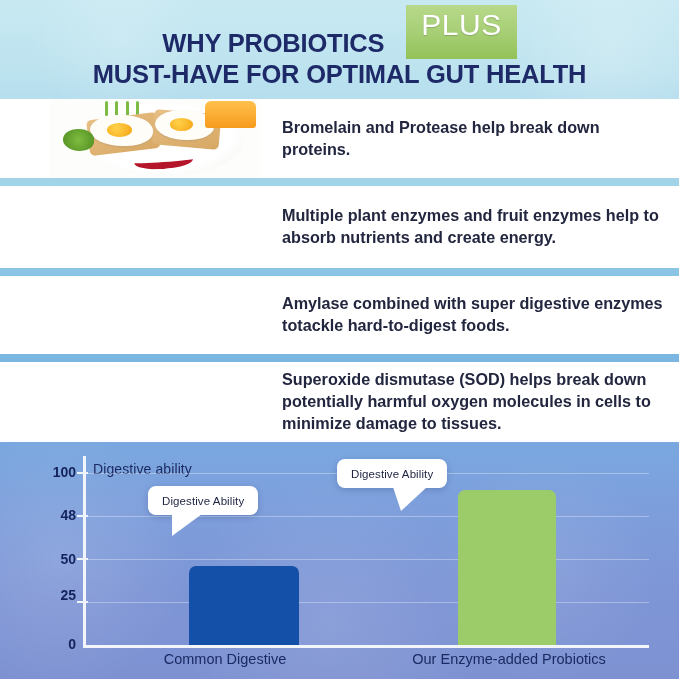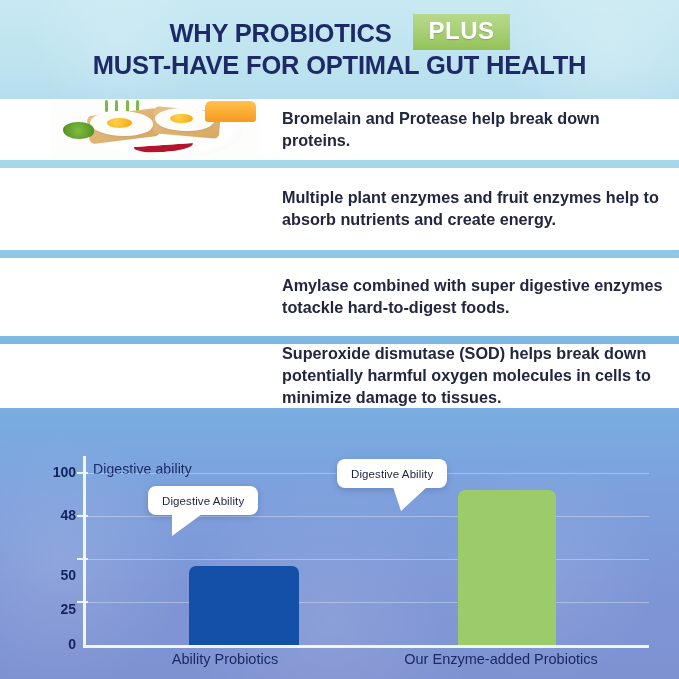--- a/index.html
+++ b/index.html
@@ -49,22 +49,22 @@
     color:#1e2a68;
     font-size:25.5px;
     font-weight:bold;
     letter-spacing:-.2px;
     line-height:1.22;
   }
   #plus-badge {
     display:inline-block;
     background:linear-gradient(180deg,#b7d98a 0%,#a9d078 45%,#93c258 100%);
     color:#ffffff;
-    font-size:24px; font-weight:bold;
-    padding:2px 15px 4px 15px;
+    font-size:30px; font-weight:normal;
+    padding:2px 15px 16px 15px;
     letter-spacing:.5px;
     text-shadow:0 1px 1px rgba(0,0,0,.18);
     line-height:1.22;
   }
 
   
   #rows { position:absolute; left:0; top:99px; width:679px; z-index:5; }
   .frow {
     position:relative;
     background:#ffffff;
@@ -270,21 +270,21 @@
     <span class="title-txt">WHY PROBIOTICS</span>
     <span id="plus-badge">PLUS</span>
   </div>
   <div class="title-line">
     <span class="title-txt">MUST-HAVE FOR OPTIMAL GUT HEALTH</span>
   </div>
 </div>
 
 <div id="rows">
 
-  <div class="frow" style="height:61px">
+  <div class="frow" style="height:79px">
     <div class="thumb">
       <div class="art art-eggs">
         <div class="plate"></div>
         <div class="chive c1"></div>
           <div class="chive c2"></div>
         <div class="chive c3"></div>
           <div class="chive c4"></div>
         <div class="toast t1"></div>
           <div class="toast t2"></div>
         <div class="white w1"></div>
@@ -337,21 +337,21 @@
         <div class="lett"></div>
         <div class="onion"></div>
         <div class="tomato"></div>
         <div class="cheese"></div>
         <div class="patty"></div>
       </div>
     </div>
     <div class="rowtext">Amylase combined with super digestive enzymes totackle hard-to-digest foods.</div>
   </div>
 
-  <div class="frow" style="height:64px">
+  <div class="frow" style="height:80px">
     <div class="thumb">
       <div class="art art-grill">
         <div class="bg"></div>
         <div class="flame fl1"></div>
           <div class="flame fl2"></div>
           <div class="flame fl3"></div>
         <div class="steak s1"></div>
           <div class="steak s2"></div>
         <div class="steak s4"></div>
           <div class="steak s3"></div>
@@ -382,33 +382,33 @@
       <div class="ytick" style="top: 149.045px;"></div>
       <div class="gridline" style="top: 107.091px;"></div>
       <div class="ytick" style="top: 106.091px;"></div>
       <div class="gridline" style="top: 64.1364px;"></div>
       <div class="ytick" style="top: 63.1364px;"></div>
       <div class="gridline" style="top: 21.1818px;"></div>
       <div class="ytick" style="top: 20.1818px;"></div>
     </div>
   <div class="ylab-wrap" id="ylab-layer">
       <div class="ylabel" style="top: 184px;">0</div>
-      <div class="ylabel" style="top: 149px;">25</div>
-      <div class="ylabel" style="top: 115px;">50</div>
+      <div class="ylabel" style="top: 135px;">25</div>
+      <div class="ylabel" style="top: 99px;">50</div>
       <div class="ylabel" style="top: 55.1364px;">48</div>
       <div class="ylabel" style="top: 12.1818px;">100</div>
     </div>
 
   <div class="bar-area">
     <div class="bar" id="bar0" style="left: 103px; width: 110px; height: 79.0364px; background: rgb(20, 80, 168);"></div>
     <div class="bar" id="bar1" style="left: 372px; width: 98px; height: 154.636px; background: rgb(156, 204, 105);"></div>
   </div>
 
-  <div class="xlabel" id="xlab0" style="left: 86px; width: 278px;">Ability Probiotics</div>
-  <div class="xlabel" id="xlab1" style="left: 356px; width: 290px;">Our Enzyme-added Probiotics</div>
+  <div class="xlabel" id="xlab0" style="left: 86px; width: 278px;">Common Digestive</div>
+  <div class="xlabel" id="xlab1" style="left: 364px; width: 290px;">Our Enzyme-added Probiotics</div>
 
   <div class="bubble" id="bub0" style="left:148px; top:34px;">
     <div class="lbl">Digestive Ability</div>
     <div class="tail" style="left:24px; bottom:-21px;
                 border-left:0 solid transparent;
                 border-right:30px solid transparent;
                 border-top:22px solid #ffffff;"></div>
   </div>
 
   <div class="bubble" id="bub1" style="left:337px; top:7px;">

